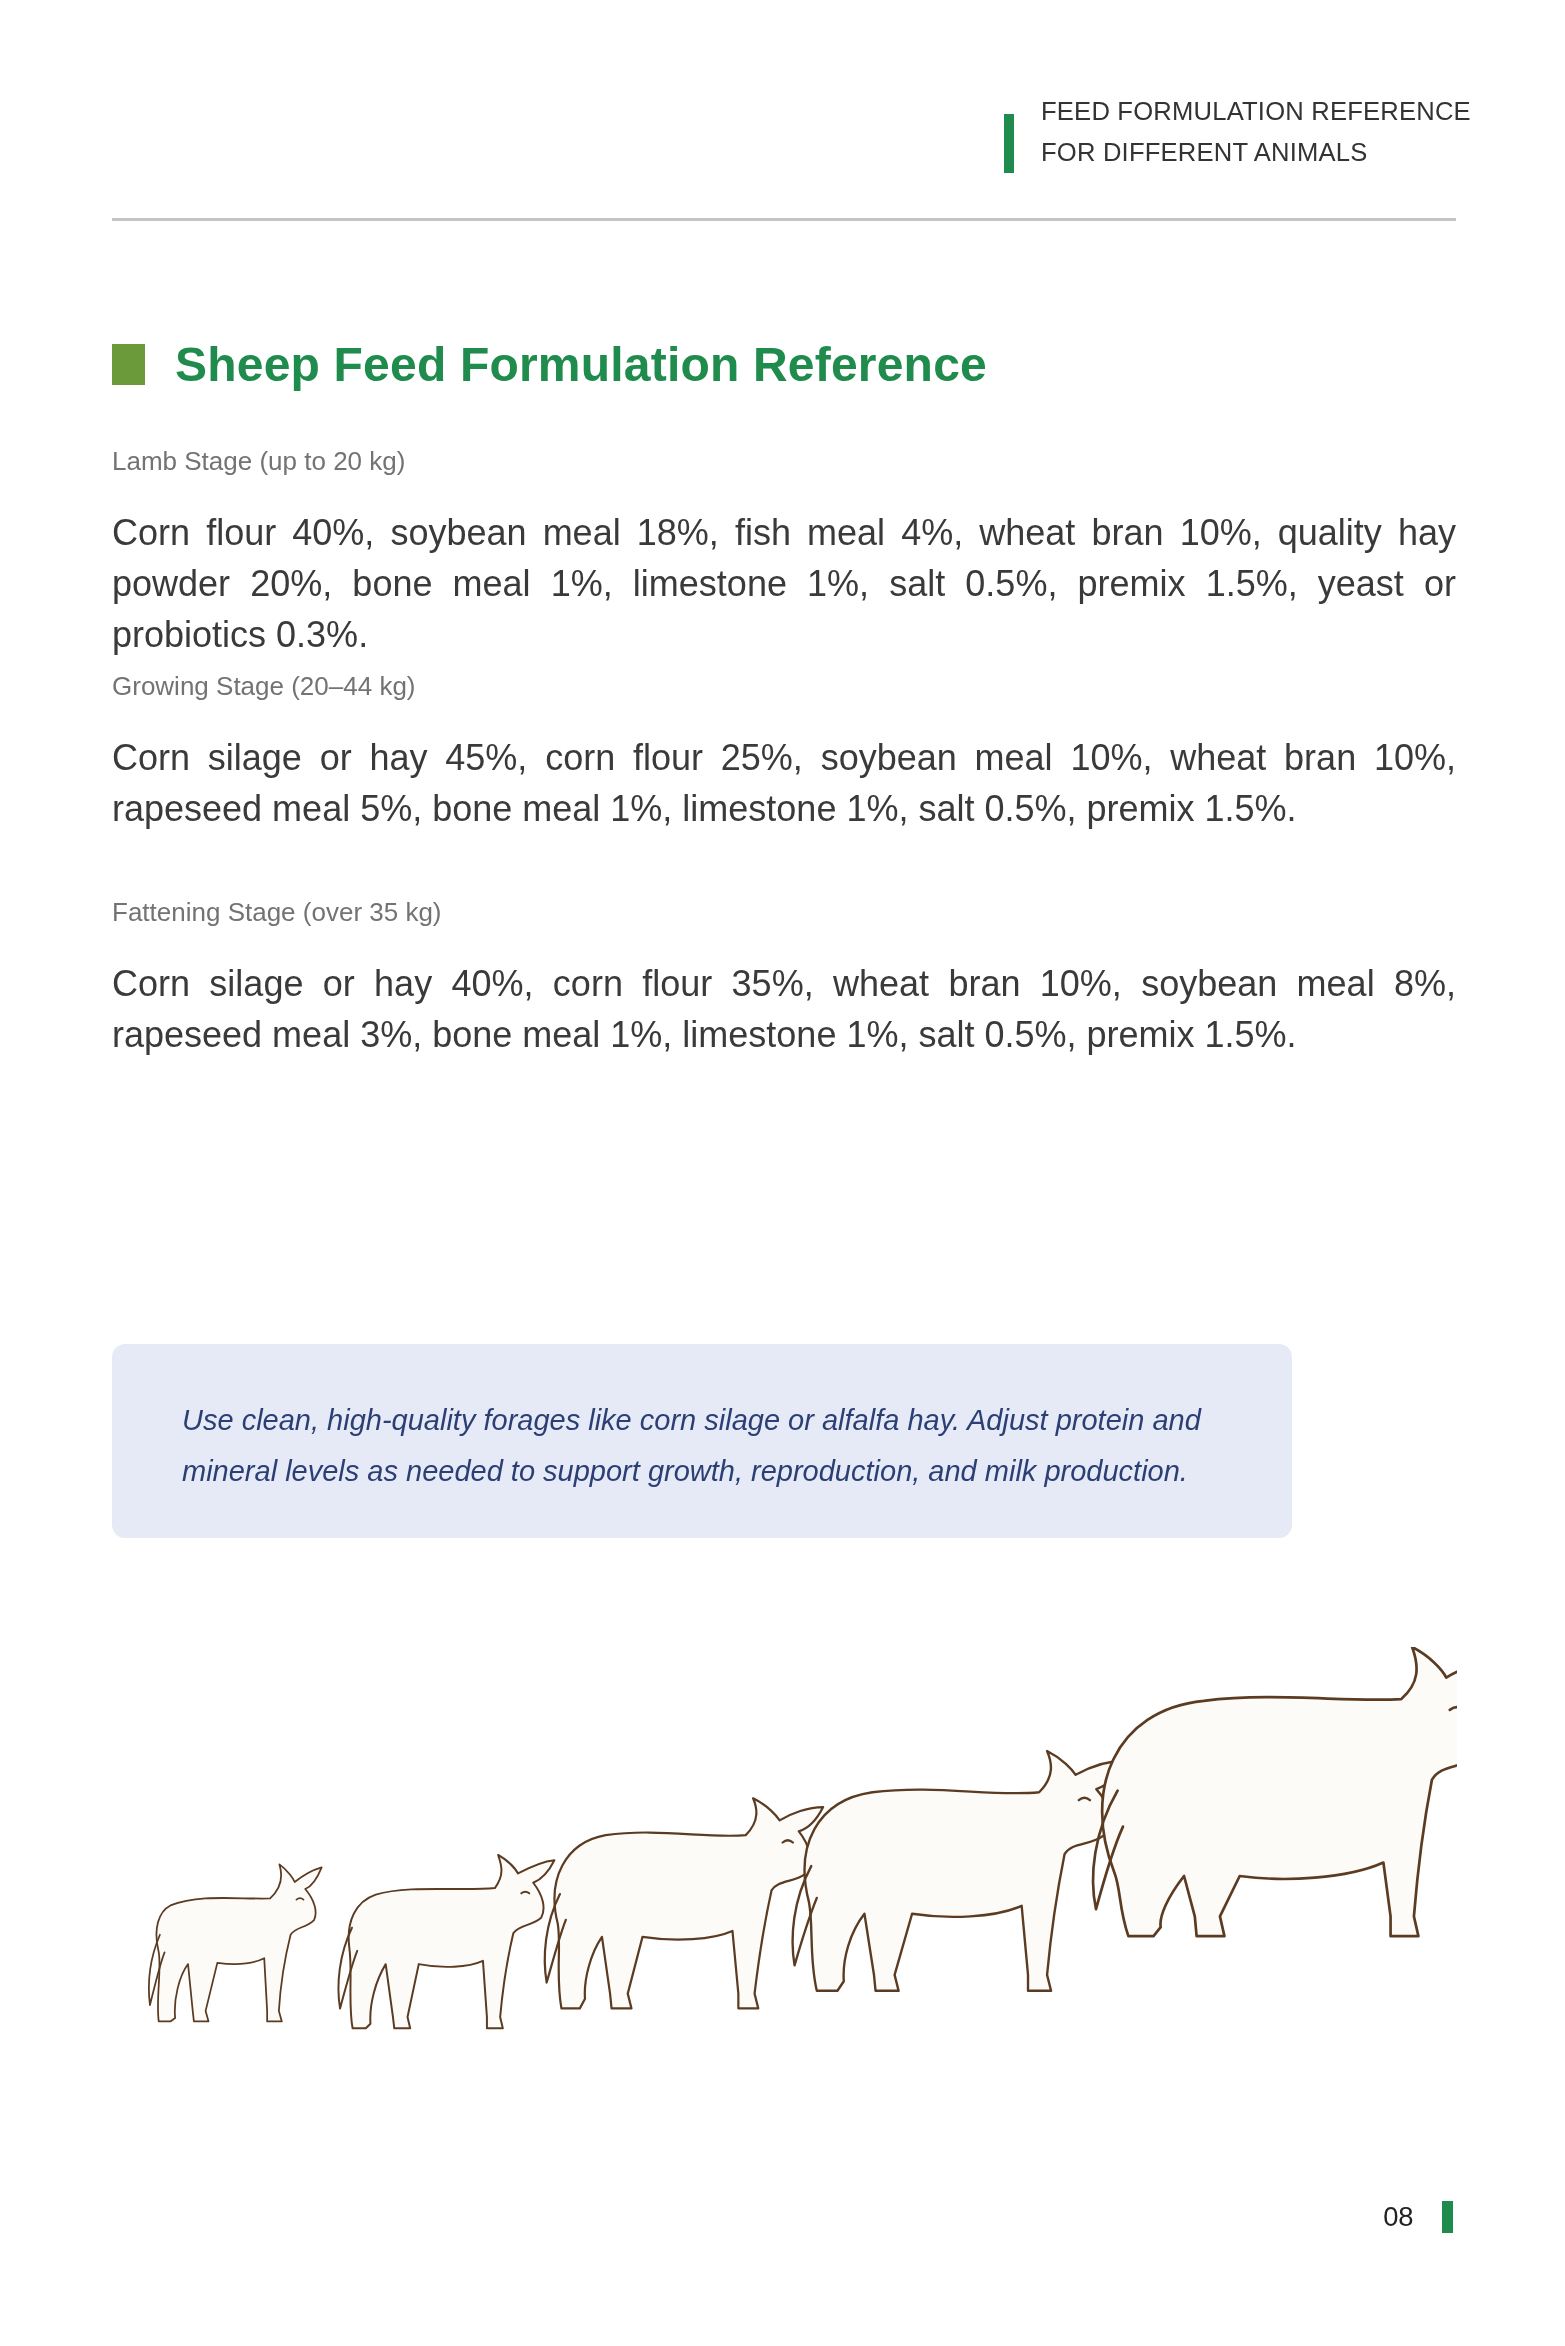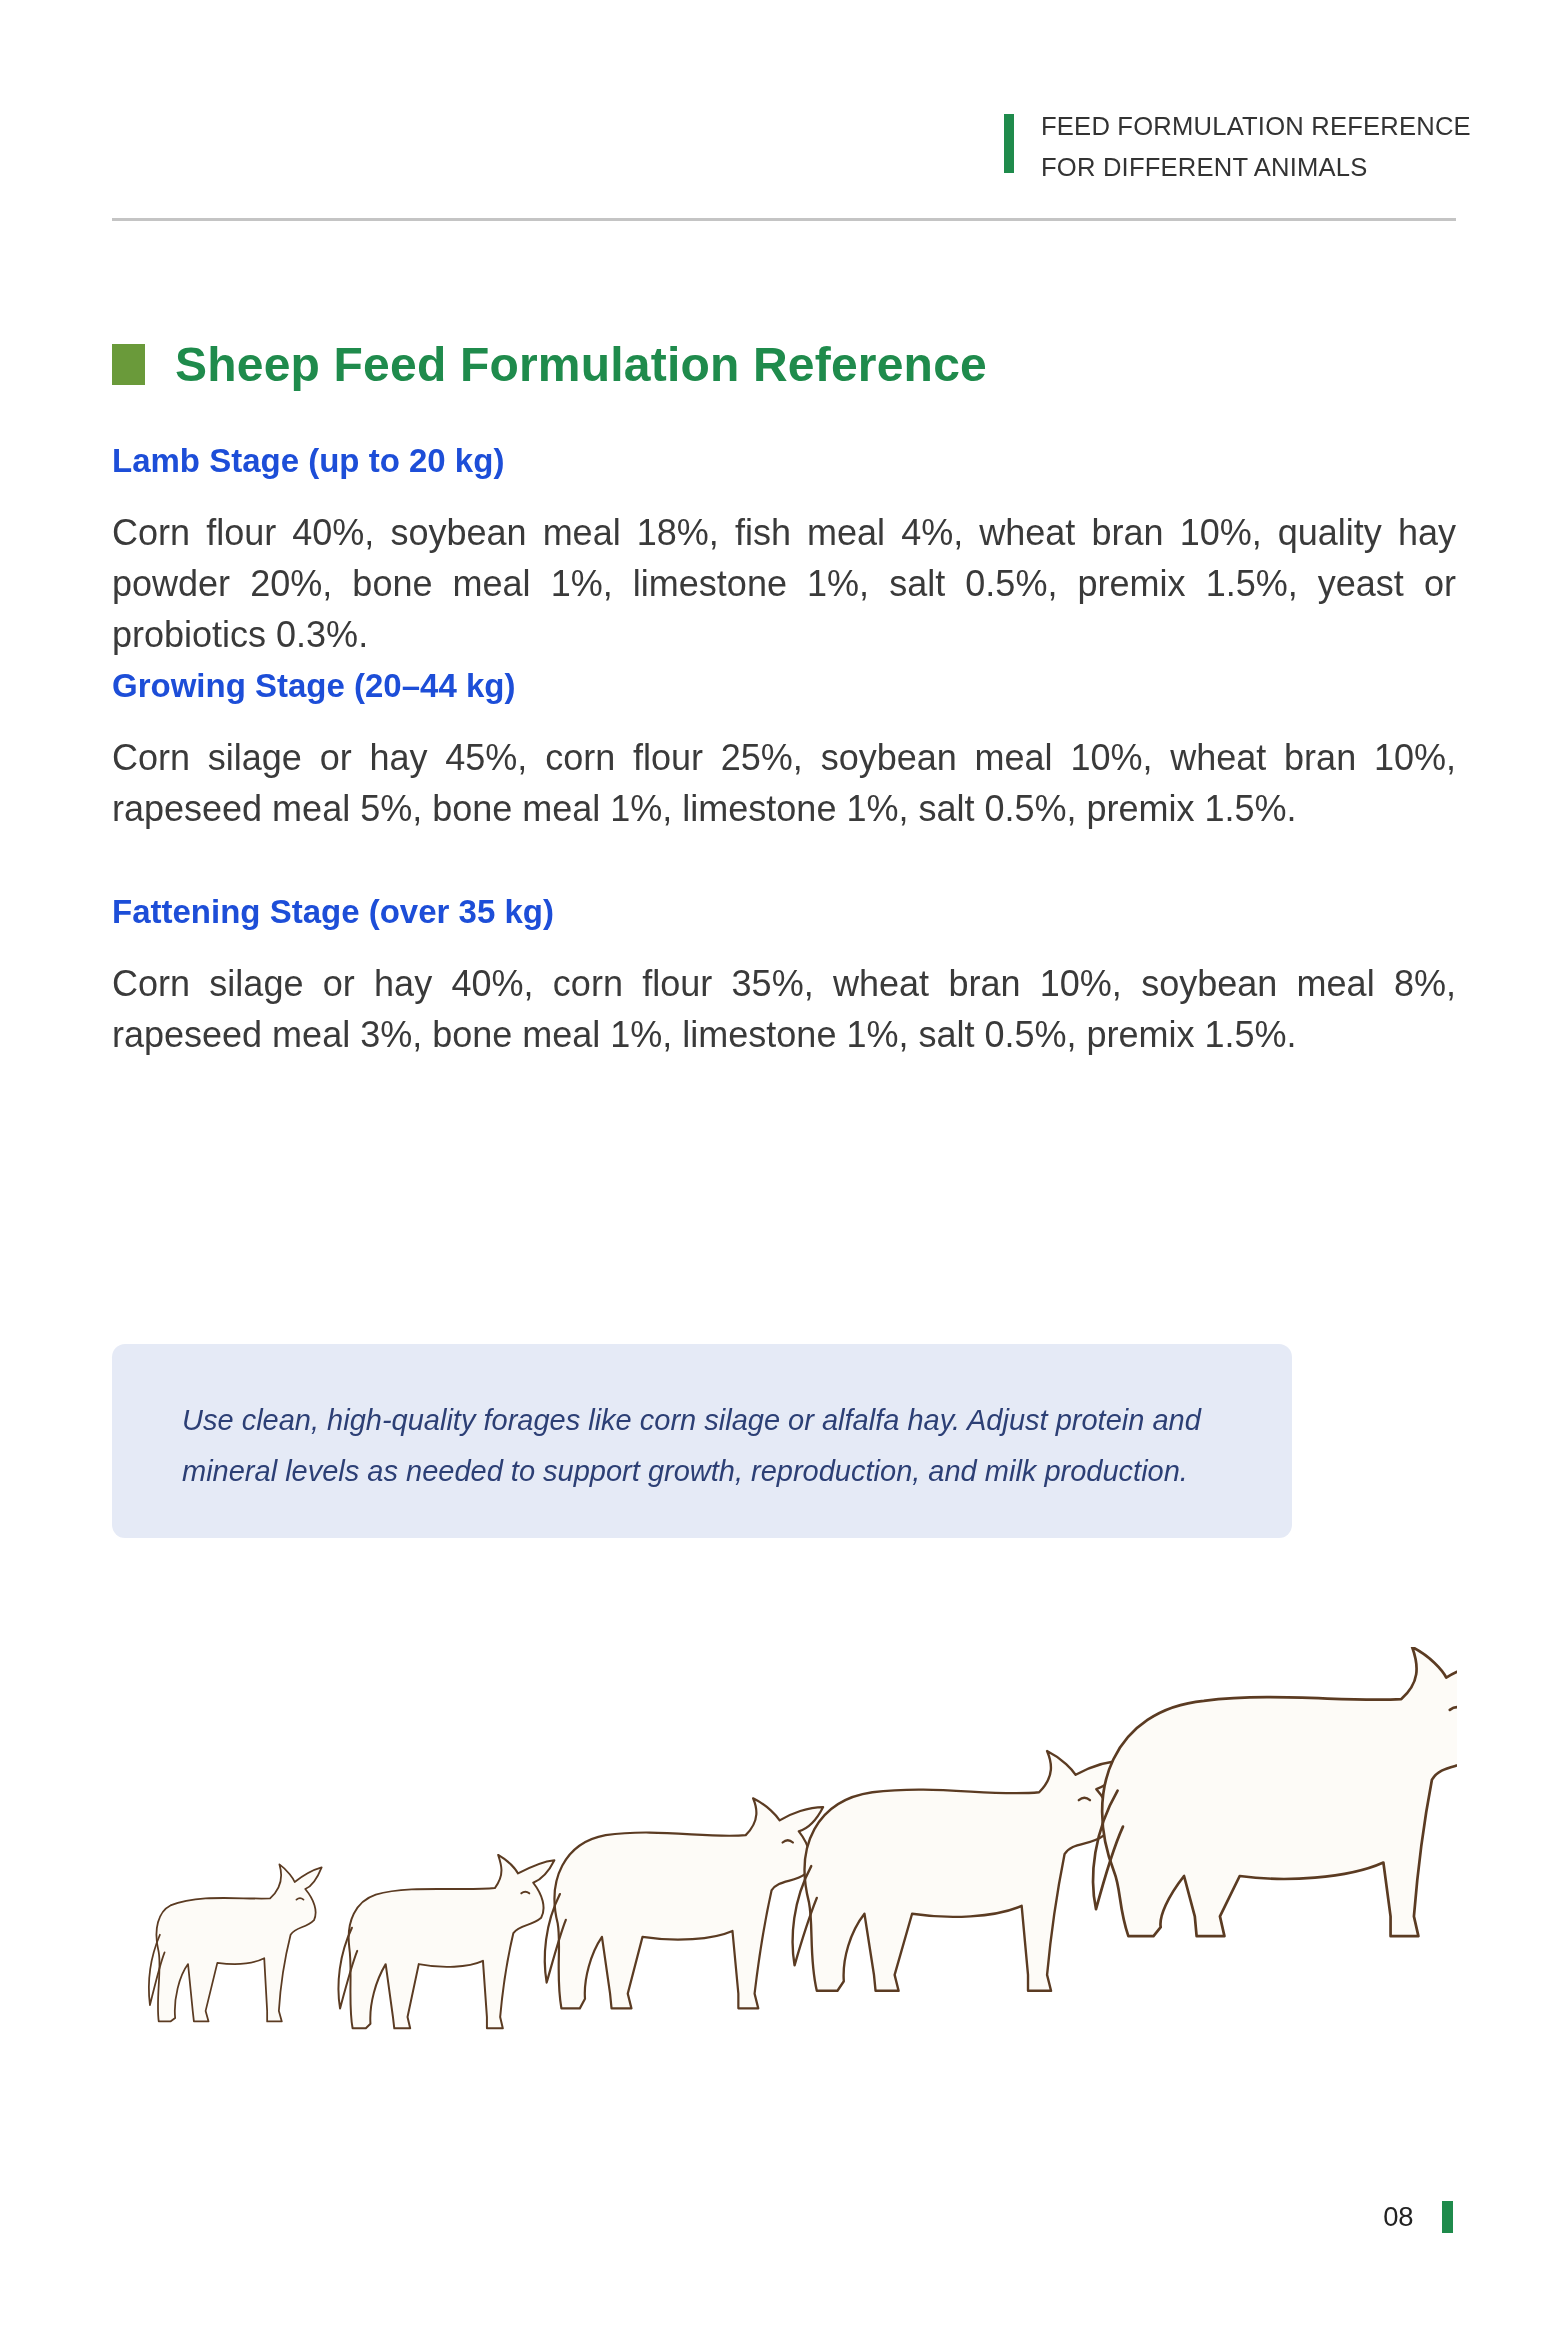--- a/index.html
+++ b/index.html
@@ -1,29 +1,29 @@
 <!DOCTYPE html>
 <html style="font-size:15px"><head>
 <meta charset="utf-8">
 <style>
   html, body { margin: 0; padding: 0; background: #ffffff; }
   body { width: 1565px; height: 2347px; position: relative; overflow: hidden;
          font-family: "Liberation Sans", "DejaVu Sans", sans-serif; color: #2b2b2b; }
   .header { position: absolute; left: 0; top: 0; width: 1565px; height: 220px; }
   .header-bar { position: absolute; left: 1004px; top: 114px; width: 9.5px; height: 59px; background: #1f8b4c; }
-  .header-text { position: absolute; left: 1041px; top: 106px; font-size: 25.6px; line-height: 41px;
+  .header-text { position: absolute; left: 1041px; top: 91px; font-size: 25.6px; line-height: 41px;
                  color: #333333; letter-spacing: 0.2px; }
   .header-rule { position: absolute; left: 112px; top: 218px; width: 1344px; height: 2.8px; background: #c4c4c4; }
 
   .title-row { position: absolute; left: 112px; top: 339px; height: 51px; display: flex; align-items: center; text-align: center; }
   .title-square { width: 33px; height: 41px; background: #6a9a3a; margin-right: 30px; }
   .title-text { font-size: 48px; font-weight: 600; color: #1f8b4c; line-height: 51px; letter-spacing: 0.2px; }
 
   .section { position: absolute; left: 112px; width: 1344px; }
-  .section h2 { margin: 0; font-size: 33px; font-weight: 700; color: #1d4ed8; line-height: 42px; }
+  .section h2 { margin: 0; font-size: 26px; font-weight: 400; color: #737373; line-height: 42px; }
   .section p { margin: 24.6px 0 0 0; font-size: 36px; line-height: 51px; color: #3a3a3a; text-align: justify; }
 
   .callout { position: absolute; left: 112px; top: 1344px; width: 1180px; height: 194px;
              background: #e5eaf6; border-radius: 13.2px; }
   .callout p { margin: 0; position: absolute; left: 70px; right: 57px; top: 51px;
                font-size: 29px; line-height: 51px; font-style: italic; color: #2c3f75; }
 
   .illustration { position: absolute; left: 132px; top: 1647px; width: 1325px; height: 397px; }
   .illustration svg { width: 100%; height: 100%; }
 

